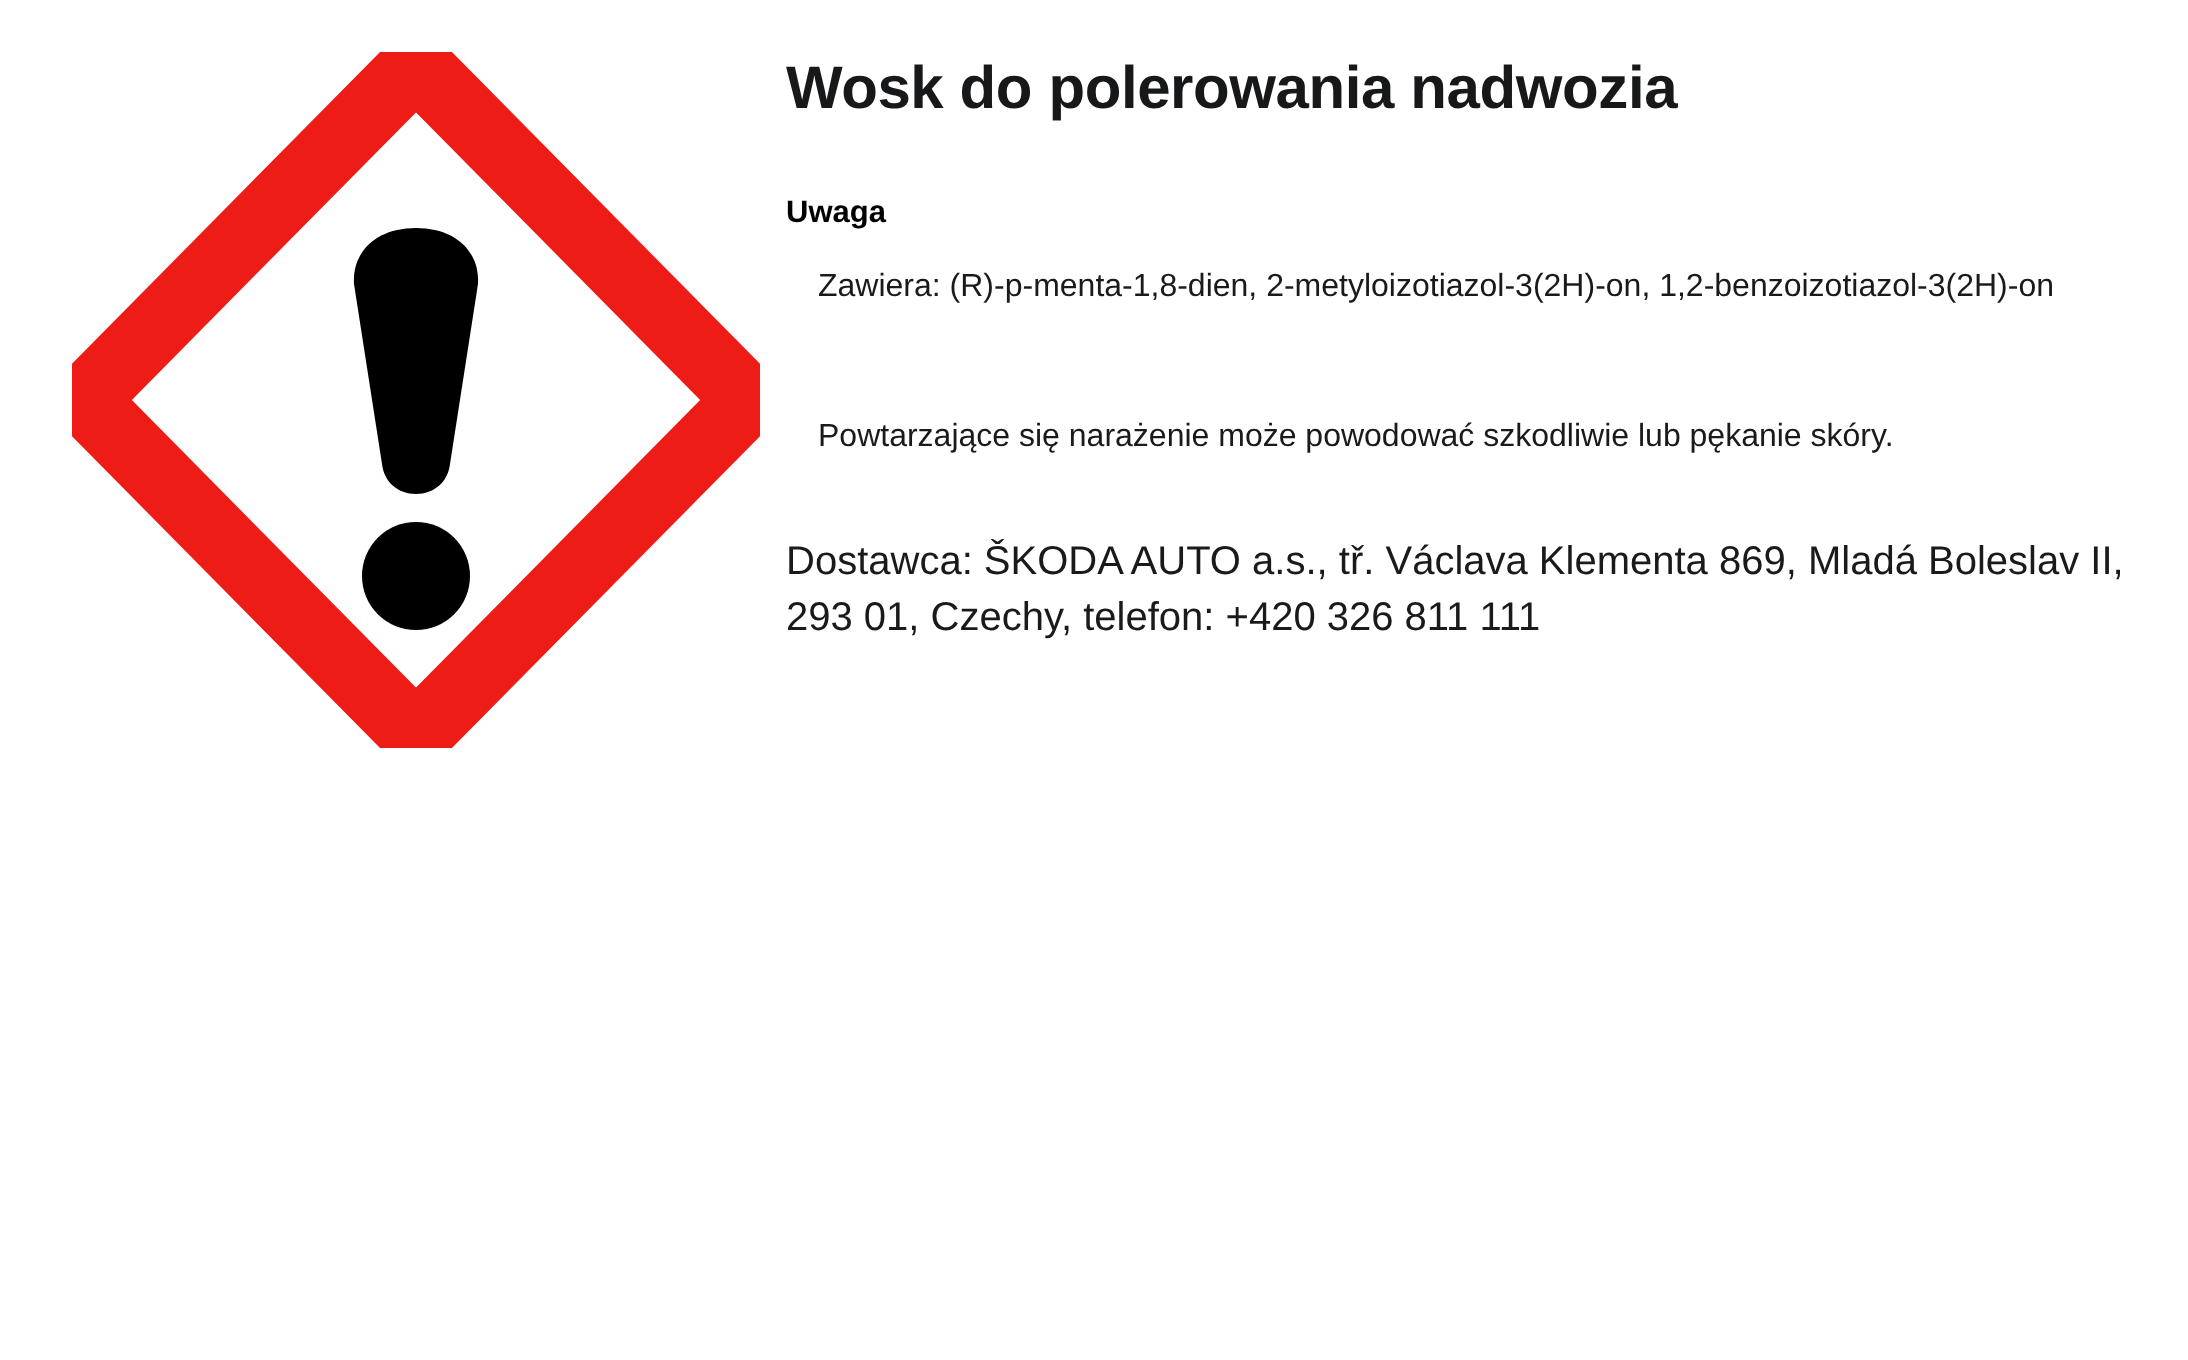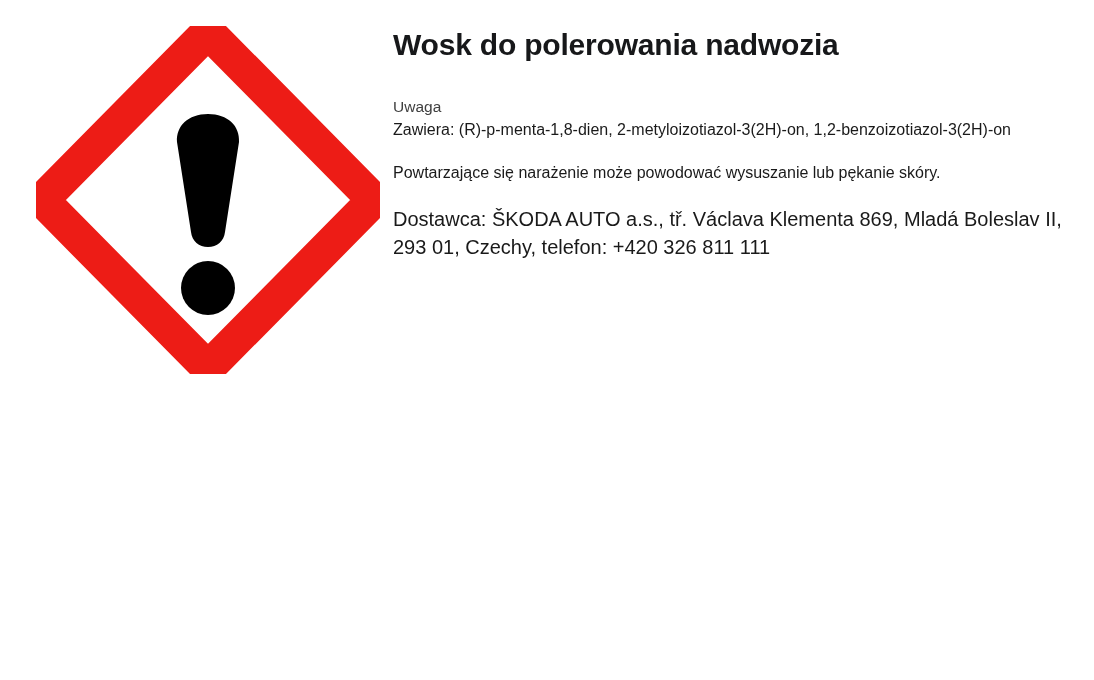--- a/index.html
+++ b/index.html
@@ -49,30 +49,30 @@
     font-size: 30px;
     font-weight: bold;
     letter-spacing: -0.2px;
     color: #17181a;
     margin: 0 0 34px 0;
     line-height: 1.15;
   }
 
   .section-label {
     font-size: 15.5px;
-    font-weight: normal;
-    color: #404040;
+    font-weight: bold;
+    color: #000000;
     margin: 0 0 2px 0;
     line-height: 1.35;
   }
 
   p.body-text {
     font-size: 16px;
     color: #1a1a1a;
-    margin: 0;
+    margin: 16px;
     line-height: 1.42;
   }
 
   p.justify {
     text-align: justify;
     text-justify: inter-word;
   }
   .gap-block { height: 20px; }
 
   .supplier {
@@ -107,20 +107,20 @@
 
     <h1 class="doc-title">Wosk do polerowania nadwozia</h1>
 
     <div class="section-label">Uwaga</div>
 
     <p class="body-text">Zawiera: (R)-p-menta-1,8-dien, 2-metyloizotiazol-3(2H)-on, 1,2-benzoizotiazol-3(2H)-on</p>
 
 
     <div class="gap-block"></div>
 
-    <p class="body-text">Powtarzające się narażenie może powodować wysuszanie lub pękanie skóry.</p>
+    <p class="body-text">Powtarzające się narażenie może powodować szkodliwie lub pękanie skóry.</p>
 
     <div class="gap-block"></div>
 
     <p class="supplier">Dostawca: ŠKODA AUTO a.s., tř. Václava Klementa 869, Mladá Boleslav II, 293 01, Czechy, telefon: +420 326 811 111</p>
 
   </div>
 </div>
 
 </body></html>

